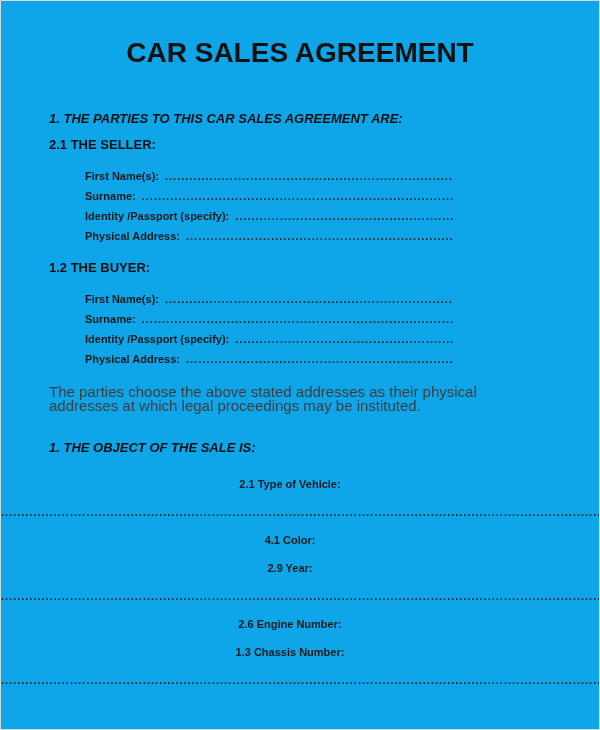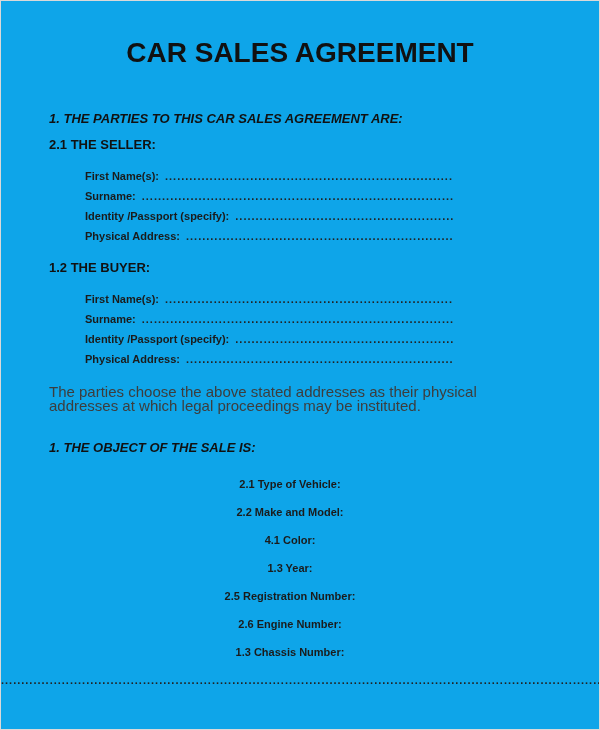--- a/index.html
+++ b/index.html
@@ -142,33 +142,31 @@
   <div class="legal-note">The parties choose the above stated addresses as their physical addresses at which legal proceedings may be instituted.</div>
 
   <div class="section-heading section2-heading">1. THE OBJECT OF THE SALE IS:</div>
 
   <div class="fields-block fields-block2">
     <div class="field-row field-row2">
       <span class="flabel">2.1 Type of Vehicle:</span>
       <span class="dots">......................................................................................................................................................................</span>
     </div>
     <div class="field-row field-row2">
-      <span class="flabel">2.2 Make and Model:</span>
       <span class="dots">......................................................................................................................................................................</span>
     </div>
     <div class="field-row field-row2">
       <span class="flabel">4.1 Color:</span>
       <span class="dots">......................................................................................................................................................................</span>
     </div>
     <div class="field-row field-row2">
-      <span class="flabel">1.3 Year:</span>
+      <span class="flabel">2.9 Year:</span>
       <span class="dots">......................................................................................................................................................................</span>
     </div>
     <div class="field-row field-row2">
-      <span class="flabel">2.5 Registration Number:</span>
       <span class="dots">......................................................................................................................................................................</span>
     </div>
     <div class="field-row field-row2">
       <span class="flabel">2.6 Engine Number:</span>
       <span class="dots">......................................................................................................................................................................</span>
     </div>
     <div class="field-row field-row2">
       <span class="flabel">1.3 Chassis Number:</span>
       <span class="dots">......................................................................................................................................................................</span>
     </div>

